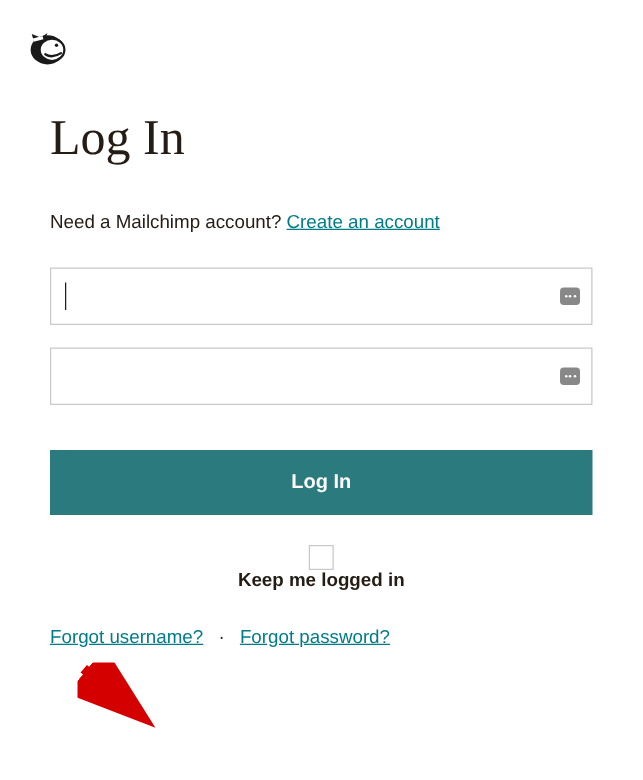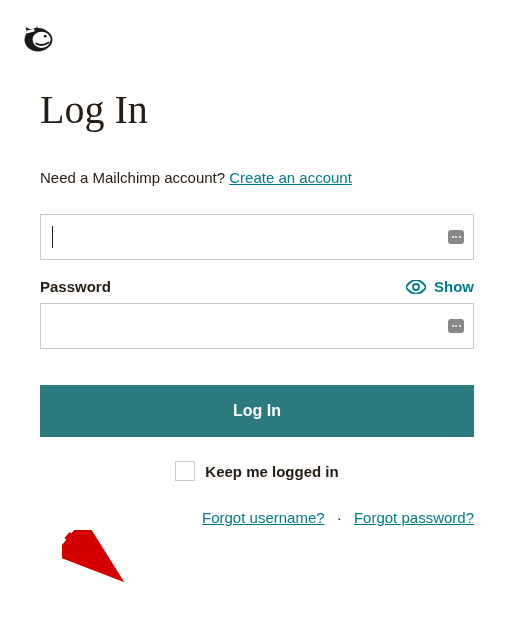--- a/index.html
+++ b/index.html
@@ -107,36 +107,36 @@
       font-weight: 600;
       border: none;
       cursor: pointer;
       margin-top: 18px;
       margin-bottom: 24px;
     }
     .keep-logged {
       display: flex;
       align-items: center;
       justify-content: center;
-      gap: 10px;
       margin-bottom: 28px;
+      flex-direction: column;
     }
     .checkbox {
       width: 20px;
       height: 20px;
       border: 1px solid #c9c9c9;
       cursor: pointer;
     }
     .keep-label {
       font-size: 15px;
       font-weight: 600;
       color: #241c15;
     }
     .forgot-links {
-      text-align: right;
+      text-align: left;
       font-size: 15px;
     }
     .forgot-links a {
       color: #007c89;
       text-decoration: underline;
     }
     .separator {
       color: #241c15;
       margin: 0 8px;
     }
@@ -186,30 +186,20 @@
       <div class="dots">
           <span></span>
           <span></span>
           <span></span>
         </div>
     </div>
   </div>
 </div>
 
 <div class="field-group">
-  <div class="field-header">
-    <label>Password</label>
-    <div class="show-toggle">
-      <svg width="20" height="14" viewBox="0 0 20 14">
-        <path d="M10 0 C4 0 0 7 0 7 C0 7 4 14 10 14 C16 14 20 7 20 7 C20 7 16 0 10 0 Z" fill="none" stroke="#007c89" stroke-width="1.8"></path>
-        <circle cx="10" cy="7" r="3" fill="none" stroke="#007c89" stroke-width="1.8"></circle>
-      </svg>
-      <span>Show</span>
-    </div>
-  </div>
   <div class="input-wrapper">
     <input type="password" value="" style="">
     <div class="field-icon">
       <div class="dots">
           <span></span>
           <span></span>
           <span></span>
         </div>
     </div>
   </div>

